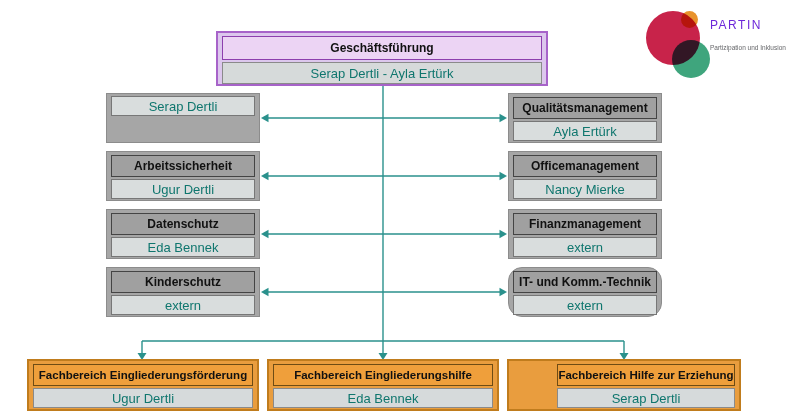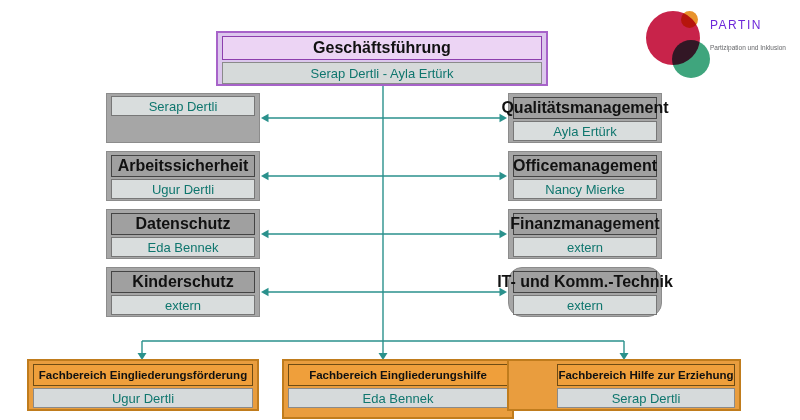--- a/index.html
+++ b/index.html
@@ -11,21 +11,21 @@
     overflow:hidden;
   }
   svg.connectors{position:absolute;left:0;top:0;pointer-events:none;}
 
   
   .node{position:absolute;box-sizing:border-box;}
   .node .hdr{
     box-sizing:border-box;
     margin:3px 4px 0 4px;
     display:flex;align-items:center;justify-content:center;
-    font-weight:bold;font-size:16px;color:#111111;
+    font-weight:bold;font-size:12px;color:#111111;
     white-space:nowrap;
   }
   .node .person{
     box-sizing:border-box;
     margin:2px 4px 0 4px;
     display:flex;align-items:center;justify-content:center;
     font-size:13px;color:#0f766e;
     white-space:nowrap;
   }
 
@@ -131,21 +131,21 @@
   </div>
   <div class="node gray" style="left:508px;top:267px;width:154px;height:50px;border-radius:14px;">
     <div class="hdr">IT- und Komm.-Technik</div>
     <div class="person">extern</div>
   </div>
 
   <div class="node orange" style="left:27px;top:359px;width:232px;height:52px;">
     <div class="hdr">Fachbereich Eingliederungsförderung</div>
     <div class="person">Ugur Dertli</div>
   </div>
-  <div class="node orange" style="left:282px;top:359px;width:232px;height:60px;">
+  <div class="node orange" style="left:267px;top:359px;width:232px;height:52px;">
     <div class="hdr">Fachbereich Eingliederungshilfe</div>
     <div class="person">Eda Bennek</div>
   </div>
   <div class="node orange" style="left:507px;top:359px;width:234px;height:52px;padding-left:44px;">
     <div class="hdr">Fachbereich Hilfe zur Erziehung</div>
     <div class="person">Serap Dertli</div>
   </div>
 
   <div class="logo">
     <span class="circle c-red"></span>

